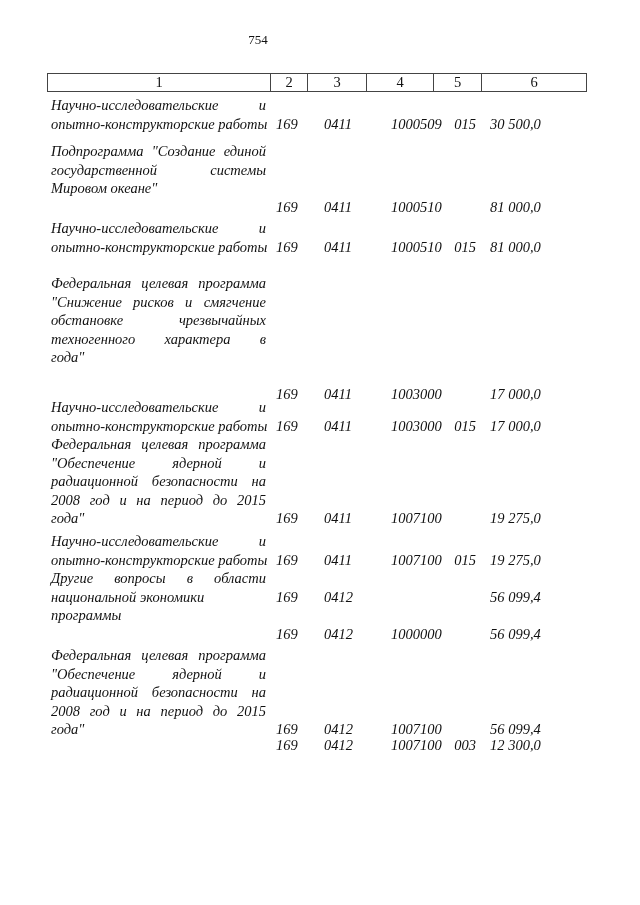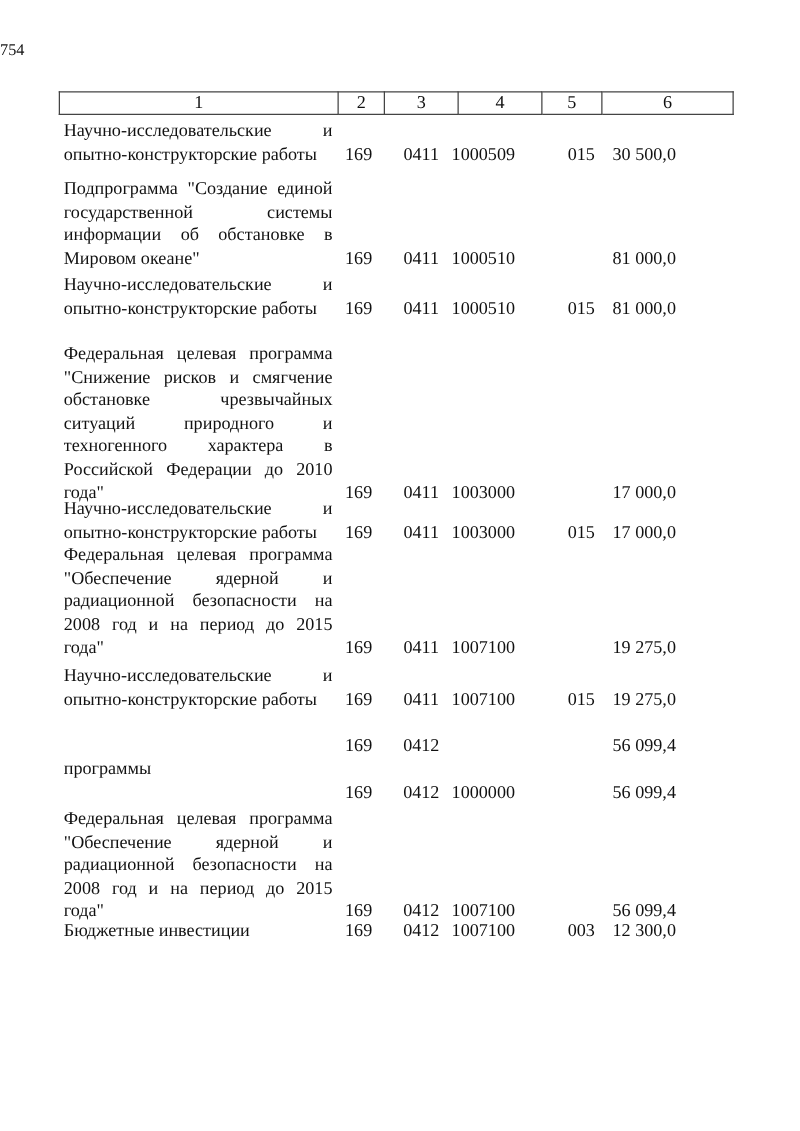--- a/index.html
+++ b/index.html
@@ -4,45 +4,45 @@
   <style>
     html, body { margin: 0; padding: 0; background: #ffffff; }
     body {
       width: 640px; height: 905px; position: relative; overflow: hidden;
       font-family: "Liberation Serif", "DejaVu Serif", serif;
       color: #111111;
       font-size: 14.5px;
     }
     .page-number {
       position: absolute; top: 32px; left: 0; width: 516px;
-      font-size: 13px;
+      text-align: center; font-size: 13px;
     }
     .header-table {
       position: absolute; top: 73px; left: 47px;
       border-collapse: collapse;
       table-layout: fixed;
     }
     .header-table td {
       border: 1px solid #444;
       height: 17px; padding: 0;
       text-align: center; font-size: 14.5px; line-height: 17px;
     }
     .rows { position: absolute; top: 0; left: 0; width: 640px; }
-    .row { position: absolute; left: 0; width: 528px; }
+    .row { position: absolute; left: 0; width: 528px; font-style: italic; }
     .c1 {
       position: absolute; left: 51px; width: 215px;
       text-align: justify; text-align-last: left;
       line-height: 18.5px;
     }
     .c1 .line { display: block; text-align: justify; text-align-last: justify; white-space: nowrap; }
     .c1 .line.last { text-align-last: left; }
     .num { position: absolute; bottom: 0; line-height: 18.5px; }
     .c2 { left: 276px; width: 30px; text-align: left; }
-    .c3 { left: 312px; width: 50px; text-align: center; }
-    .c4 { left: 352px; width: 60px; text-align: right; }
+    .c3 { left: 324px; width: 50px; text-align: left; }
+    .c4 { left: 391px; width: 60px; text-align: left; }
     .c5 { left: 450px; width: 30px; text-align: center; }
     .c6 { left: 490px; width: 93px; text-align: left; }
   </style>
 </head>
 <body>
 
 <div class="page-number">754</div>
 
 <table class="header-table">
   <colgroup>
@@ -74,21 +74,20 @@
       <div class="num c2">169</div>
       <div class="num c3">0411</div>
       <div class="num c4">1000509</div>
       <div class="num c5">015</div>
       <div class="num c6">30 500,0</div>
     </div>
     <div class="row" style="top: 142px; height: 74px;">
       <div class="c1">
         <span class="line">Подпрограмма "Создание единой</span>
         <span class="line">государственной системы</span>
-        <span class="line">информации об обстановке в</span>
         <span class="line last">Мировом океане"</span>
       </div>
       <div class="num c2">169</div>
       <div class="num c3">0411</div>
       <div class="num c4">1000510</div>
       <div class="num c5"></div>
       <div class="num c6">81 000,0</div>
     </div>
     <div class="row" style="top: 219px; height: 37px;">
       <div class="c1">
@@ -99,23 +98,21 @@
       <div class="num c3">0411</div>
       <div class="num c4">1000510</div>
       <div class="num c5">015</div>
       <div class="num c6">81 000,0</div>
     </div>
     <div class="row" style="top: 274px; height: 129.5px;">
       <div class="c1">
         <span class="line">Федеральная целевая программа</span>
         <span class="line">"Снижение рисков и смягчение</span>
         <span class="line">обстановке чрезвычайных</span>
-        <span class="line">ситуаций природного и</span>
         <span class="line">техногенного характера в</span>
-        <span class="line">Российской Федерации до 2010</span>
         <span class="line last">года"</span>
       </div>
       <div class="num c2">169</div>
       <div class="num c3">0411</div>
       <div class="num c4">1003000</div>
       <div class="num c5"></div>
       <div class="num c6">17 000,0</div>
     </div>
     <div class="row" style="top: 398px; height: 37px;">
       <div class="c1">
@@ -147,20 +144,24 @@
         <span class="line">Научно-исследовательские и</span>
         <span class="line last">опытно-конструкторские работы</span>
       </div>
       <div class="num c2">169</div>
       <div class="num c3">0411</div>
       <div class="num c4">1007100</div>
       <div class="num c5">015</div>
       <div class="num c6">19 275,0</div>
     </div>
     <div class="row" style="top: 569px; height: 37px;">
+      <div class="c1">
+        <span class="line">Другие вопросы в области</span>
+        <span class="line last">национальной экономики</span>
+      </div>
       <div class="num c2">169</div>
       <div class="num c3">0412</div>
       <div class="num c4"></div>
       <div class="num c5"></div>
       <div class="num c6">56 099,4</div>
     </div>
     <div class="row" style="top: 606px; height: 37px;">
       <div class="c1">
         <span class="line last">программы</span>
       </div>
@@ -178,22 +179,19 @@
         <span class="line">2008 год и на период до 2015</span>
         <span class="line last">года"</span>
       </div>
       <div class="num c2">169</div>
       <div class="num c3">0412</div>
       <div class="num c4">1007100</div>
       <div class="num c5"></div>
       <div class="num c6">56 099,4</div>
     </div>
     <div class="row" style="top: 736px; height: 18.5px;">
-      <div class="c1">
-        <span class="line last">Бюджетные инвестиции</span>
-      </div>
       <div class="num c2">169</div>
       <div class="num c3">0412</div>
       <div class="num c4">1007100</div>
       <div class="num c5">003</div>
       <div class="num c6">12 300,0</div>
     </div>
   </div>
 
 </body></html>

